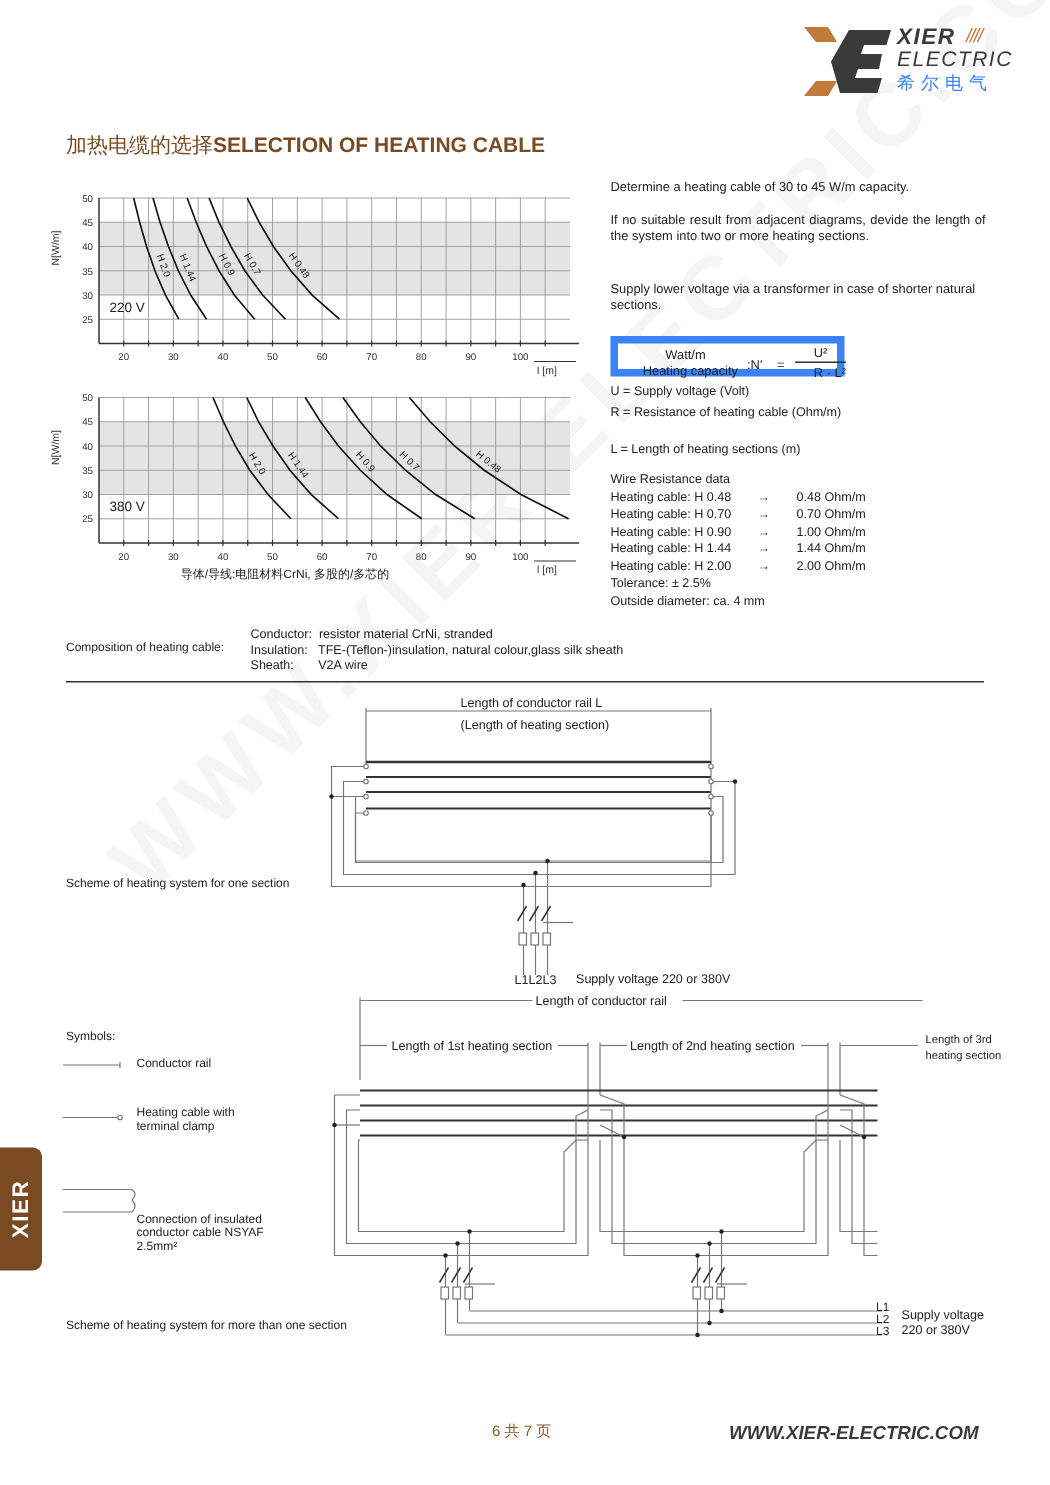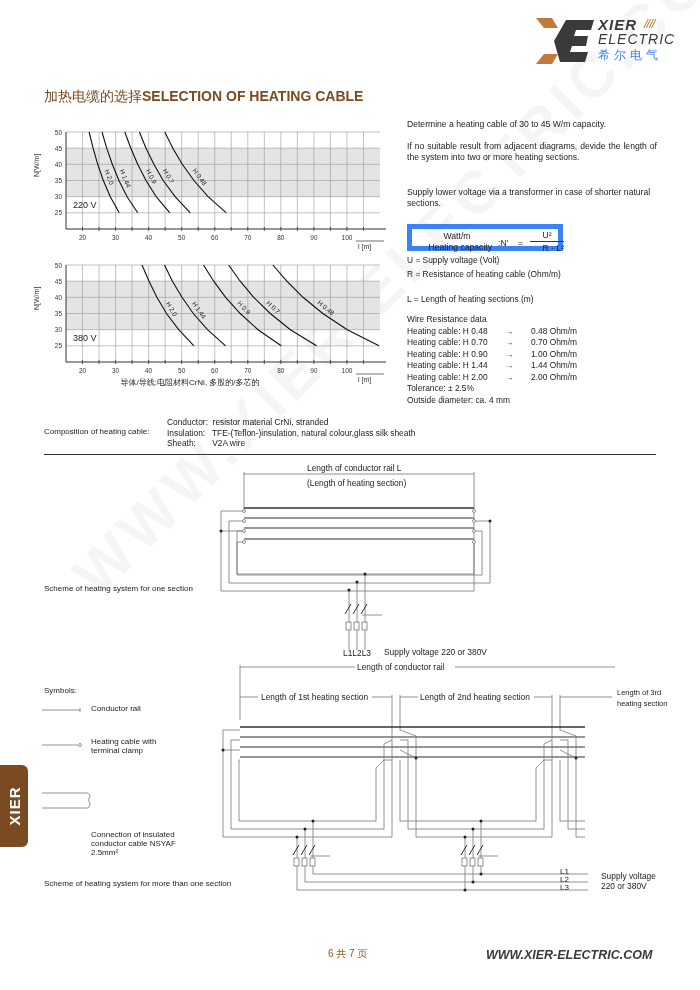--- a/index.html
+++ b/index.html
@@ -322,21 +322,21 @@
     <line x1="2" y1="10" x2="40" y2="10"></line>
       <line x1="40" y1="8" x2="40" y2="12"></line>
     <line x1="2" y1="45" x2="38" y2="45"></line>
       <circle cx="40" cy="45" r="1.5" fill="#fff"></circle>
     <path d="M2,93 H48 Q52,96 48,100"></path>
       <path d="M2,108 H48 Q52,104 48,100"></path>
   </g>
 </svg>
 <div class="abs lbl" style="left:91px;top:704px">Conductor rail</div>
 <div class="abs lbl" style="left:91px;top:737px;width:90px;white-space:normal">Heating cable with terminal clamp</div>
-<div class="abs lbl" style="left:91px;top:830px;width:100px;white-space:normal">Connection of insulated conductor cable NSYAF 2.5mm²</div>
+<div class="abs lbl" style="left:91px;top:808px;width:100px;white-space:normal">Connection of insulated conductor cable NSYAF 2.5mm²</div>
 
 <svg class="abs" style="left:0;top:660px" width="700" height="240">
   <g stroke="#777" stroke-width="0.8" fill="none">
     <line x1="240" y1="7" x2="355" y2="7"></line>
       <line x1="455" y1="7" x2="615" y2="7"></line>
     <line x1="240" y1="5" x2="240" y2="60"></line>
     <line x1="240" y1="37" x2="258" y2="37"></line>
       <line x1="372" y1="37" x2="392" y2="37"></line>
     <line x1="400" y1="37" x2="418" y2="37"></line>
       <line x1="534" y1="37" x2="552" y2="37"></line>
@@ -410,21 +410,21 @@
       <line x1="469" y1="195" x2="475" y2="185"></line>
       <line x1="477" y1="195" x2="483" y2="185"></line>
   </g>
 </svg>
 <div class="abs lbl" style="left:357px;top:662px;font-size:8.4px">Length of conductor rail</div>
 <div class="abs lbl" style="left:261px;top:692px;font-size:8.4px">Length of 1st heating section</div>
 <div class="abs lbl" style="left:420px;top:692px;font-size:8.4px">Length of 2nd heating section</div>
 <div class="abs lbl" style="left:617px;top:688px;font-size:7.5px">Length of 3rd</div>
 <div class="abs lbl" style="left:617px;top:699px;font-size:7.5px">heating section</div>
 <div class="abs lbl" style="left:44px;top:879px">Scheme of heating system for more than one section</div>
-<div class="abs lbl" style="left:560px;top:868px;line-height:8px;font-size:8px">
+<div class="abs lbl" style="left:584px;top:868px;line-height:8px;font-size:8px">
   <div>L1</div>
   <div>L2</div>
   <div>L3</div>
 </div>
 <div class="abs lbl" style="left:601px;top:871px;line-height:10px;font-size:8.4px">
   <div>Supply voltage</div>
   <div>220 or 380V</div>
 </div>
 
 <div class="abs side">

